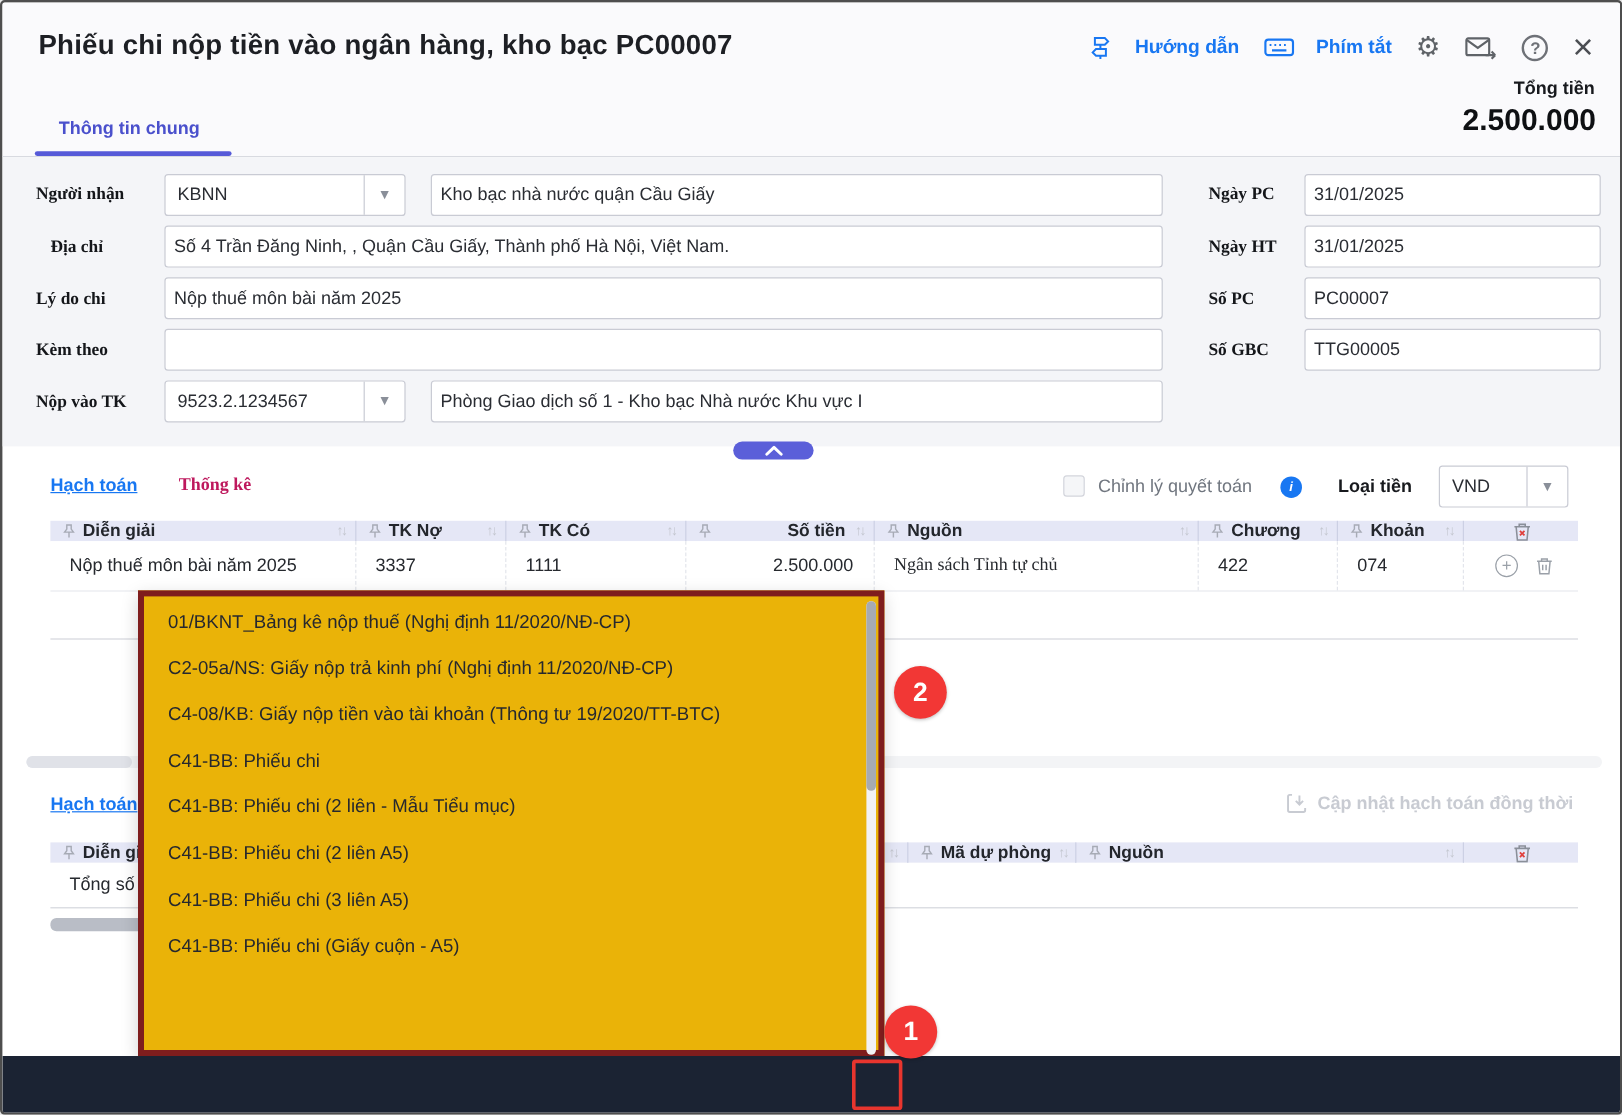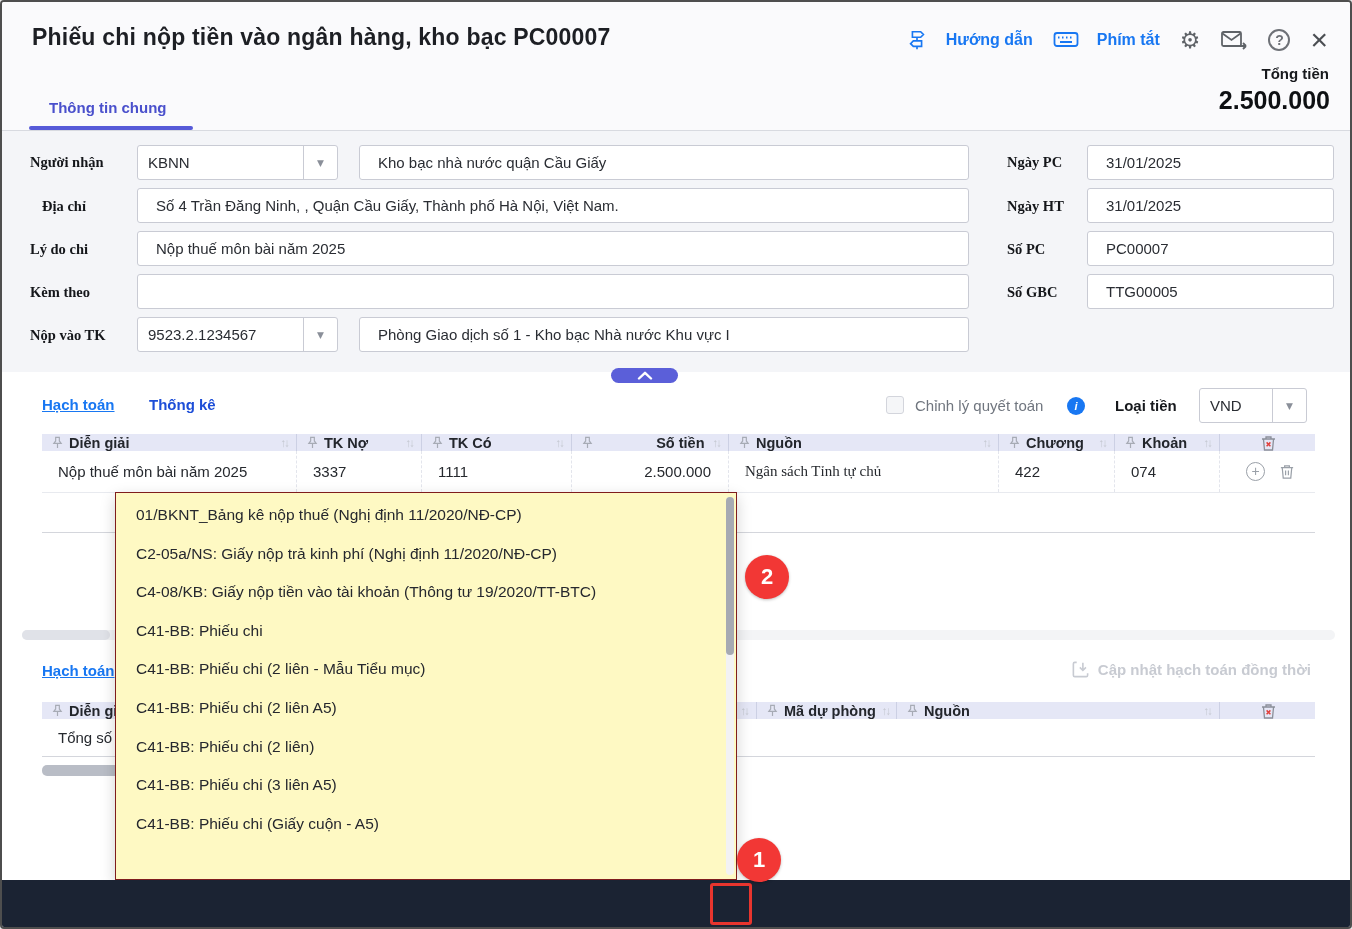--- a/index.html
+++ b/index.html
@@ -17,48 +17,48 @@
   .gear-glyph { font-family:"DejaVu Sans",sans-serif; font-size:23px; color:#5f6368; line-height:1; }
   .q-circle { width:22px; height:22px; border:2px solid #6e7177; border-radius:50%; color:#6e7177; font-size:14px; font-weight:bold; display:flex; align-items:center; justify-content:center; }
   .close-x { font-size:30px; color:#4b4e53; line-height:22px; font-weight:400; }
   .total-label { position:absolute; right:21px; top:63px; font-size:15px; font-weight:bold; color:#17191d; }
   .total-value { position:absolute; right:20px; top:84px; font-size:25px; font-weight:bold; color:#0e1013; }
   .tab-general { position:absolute; left:47px; top:97px; font-size:15px; font-weight:bold; color:#4a50cc; }
   .tab-underline { position:absolute; left:27px; top:124px; width:164px; height:4px; background:#565ad8; border-radius:2px; }
   
   .form-area { position:absolute; left:0; top:129px; width:100%; height:241px; background:#f4f5f8; }
   .f-label { position:absolute; font-size:14.5px; font-weight:bold; color:#14161a;font-family:Liberation Serif, serif; }
-  .inp { position:absolute; height:35px; background:#fff; border:1px solid #c9cbd4; border-radius:3px; font-family:inherit; font-size:15px; color:#2a2d33; padding:0 18px; outline:none; }
+  .inp { position:absolute; height:35px; background:#fff; border:1px solid #c9cbd4; border-radius:3px; font-family:inherit; font-size:15px; color:#2a2d33; padding:0 7px; outline:none; }
   .combo { position:absolute; height:35px; background:#fff; border:1px solid #c9cbd4; border-radius:3px; display:flex; }
   .combo .cval { flex:1; border:none; outline:none; font-family:inherit; font-size:15px; color:#2a2d33; padding:0 10px; background:transparent; min-width:0; }
   .combo .ccaret { width:34px; border-left:1px solid #c9cbd4; display:flex; align-items:center; justify-content:center; color:#8a8f99; font-size:9px; font-family:"DejaVu Sans",sans-serif; }
   .collapse-pill { position:absolute; left:609px; top:366px; width:67px; height:15px; background:#5b5fd9; border-radius:8px; display:flex; align-items:center; justify-content:center; z-index:5; }
   
   .link-blue { color:#1877f2; font-size:15px; font-weight:bold; text-decoration:underline; cursor:pointer; }
-  .sec-tab { font-size:15px; font-weight:bold; color:#1d4ed8; }
+  .sec-tab { font-size:15px; font-weight:bold; color:#be185d;font-family:Liberation Serif, serif; }
   .chk { position:absolute; width:18px; height:18px; background:#f5f6f8; border:1px solid #d3d5dc; border-radius:3px; }
   .chk-label { position:absolute; font-size:15px; color:#70767f; }
   .info-i { position:absolute; width:18px; height:18px; border-radius:50%; background:#1877f2; color:#fff; font-size:11px; font-weight:bold; display:flex; align-items:center; justify-content:center; font-style:italic; }
   .cur-label { position:absolute; font-size:15px; font-weight:bold; color:#17191d; }
   
   .grid { position:absolute; left:40px; width:1273px; }
   .g-head { display:flex; background:#e5e7f6; height:17px; }
   .g-hc { display:flex; align-items:center; gap:6px; padding:0 8px 0 10px; border-right:1px solid #ccd0e4; font-size:14.5px; font-weight:bold; color:#23262c; overflow:hidden; white-space:nowrap; }
   .g-hc:last-child { border-right:none; justify-content:center; }
   .g-hc .lbl { flex:1; }
   .g-hc.num .lbl { text-align:right; padding-right:2px; }
   .sort { font-size:11.5px; letter-spacing:-2px; color:#c3c6cf; white-space:nowrap; }
   .g-row { display:flex; background:#fff; border-bottom:1px solid #e8eaef; }
   .g-c { padding:0 10px 0 16px; font-size:15px; color:#26292e; display:flex; align-items:center; border-right:1px dashed #e3e5ec; overflow:hidden; white-space:nowrap; }
   .g-c:last-child { border-right:none; }
   .g-c.num { justify-content:flex-end; padding-right:17px; }
   .plus-circle { width:19px; height:19px; border:1.4px solid #9aa0a8; border-radius:50%; color:#9aa0a8; font-size:14px; line-height:16px; text-align:center; }
   .muted-link { display:flex; align-items:center; gap:8px; color:#c8cbd2; font-size:15px; font-weight:bold; }
   
-  .dropdown { position:absolute; left:113px; top:490px; width:622px; height:388px; background:#fef9c3; border:1px solid #7f1d1d; box-shadow:0 5px 14px rgba(0,0,0,.18); z-index:50; padding:3px 12px 0 0; }
+  .dropdown { position:absolute; left:113px; top:490px; width:622px; height:388px; background:#eab308; border:5px solid #7f1d1d; box-shadow:0 5px 14px rgba(0,0,0,.18); z-index:50; padding:3px 12px 0 0; }
   .dd-item { height:38.6px; line-height:38.6px; font-size:15.5px; color:#26282e; padding-left:17px; margin-left:3px; white-space:nowrap; overflow:hidden; cursor:pointer; }
   .dd-item.hl { outline:3px solid #e8352e; outline-offset:-1px; border-radius:3px; }
   .dd-scroll { position:absolute; right:2px; top:4px; width:8px; height:378px; background:#f2f2f4; border-radius:4px; }
   .dd-thumb { position:absolute; left:0; top:0; width:8px; height:158px; background:#a6aab2; border-radius:4px; }
   
   .hscroll1 { position:absolute; left:20px; top:628px; width:1313px; height:10px; background:#f3f4f6; border-radius:5px; }
   .hscroll1 .thumb { position:absolute; left:0; top:0; width:88px; height:10px; background:#e0e2e8; border-radius:5px; }
   .hscroll2-thumb { position:absolute; left:40px; top:763px; width:300px; height:11px; background:#b9bdc6; border-radius:5px; }
   
   .toolbar { position:absolute; left:0; top:878px; width:100%; height:51px; background:#1b2333; z-index:60; }
@@ -337,21 +337,20 @@
   </div>
   <div class="hscroll2-thumb"></div>
 
   <div class="dropdown">
     <div class="dd-item">01/BKNT_Bảng kê nộp thuế (Nghị định 11/2020/NĐ-CP)</div>
     <div class="dd-item">C2-05a/NS: Giấy nộp trả kinh phí (Nghị định 11/2020/NĐ-CP)</div>
     <div class="dd-item">C4-08/KB: Giấy nộp tiền vào tài khoản (Thông tư 19/2020/TT-BTC)</div>
     <div class="dd-item">C41-BB: Phiếu chi</div>
     <div class="dd-item">C41-BB: Phiếu chi (2 liên - Mẫu Tiểu mục)</div>
     <div class="dd-item">C41-BB: Phiếu chi (2 liên A5)</div>
-    <div class="dd-item">C41-BB: Phiếu chi (2 liên)</div>
     <div class="dd-item">C41-BB: Phiếu chi (3 liên A5)</div>
     <div class="dd-item">C41-BB: Phiếu chi (Giấy cuộn - A5)</div>
     <div class="dd-scroll">
         <div class="dd-thumb"></div>
       </div>
   </div>
 
   <div class="toolbar">
     
     

